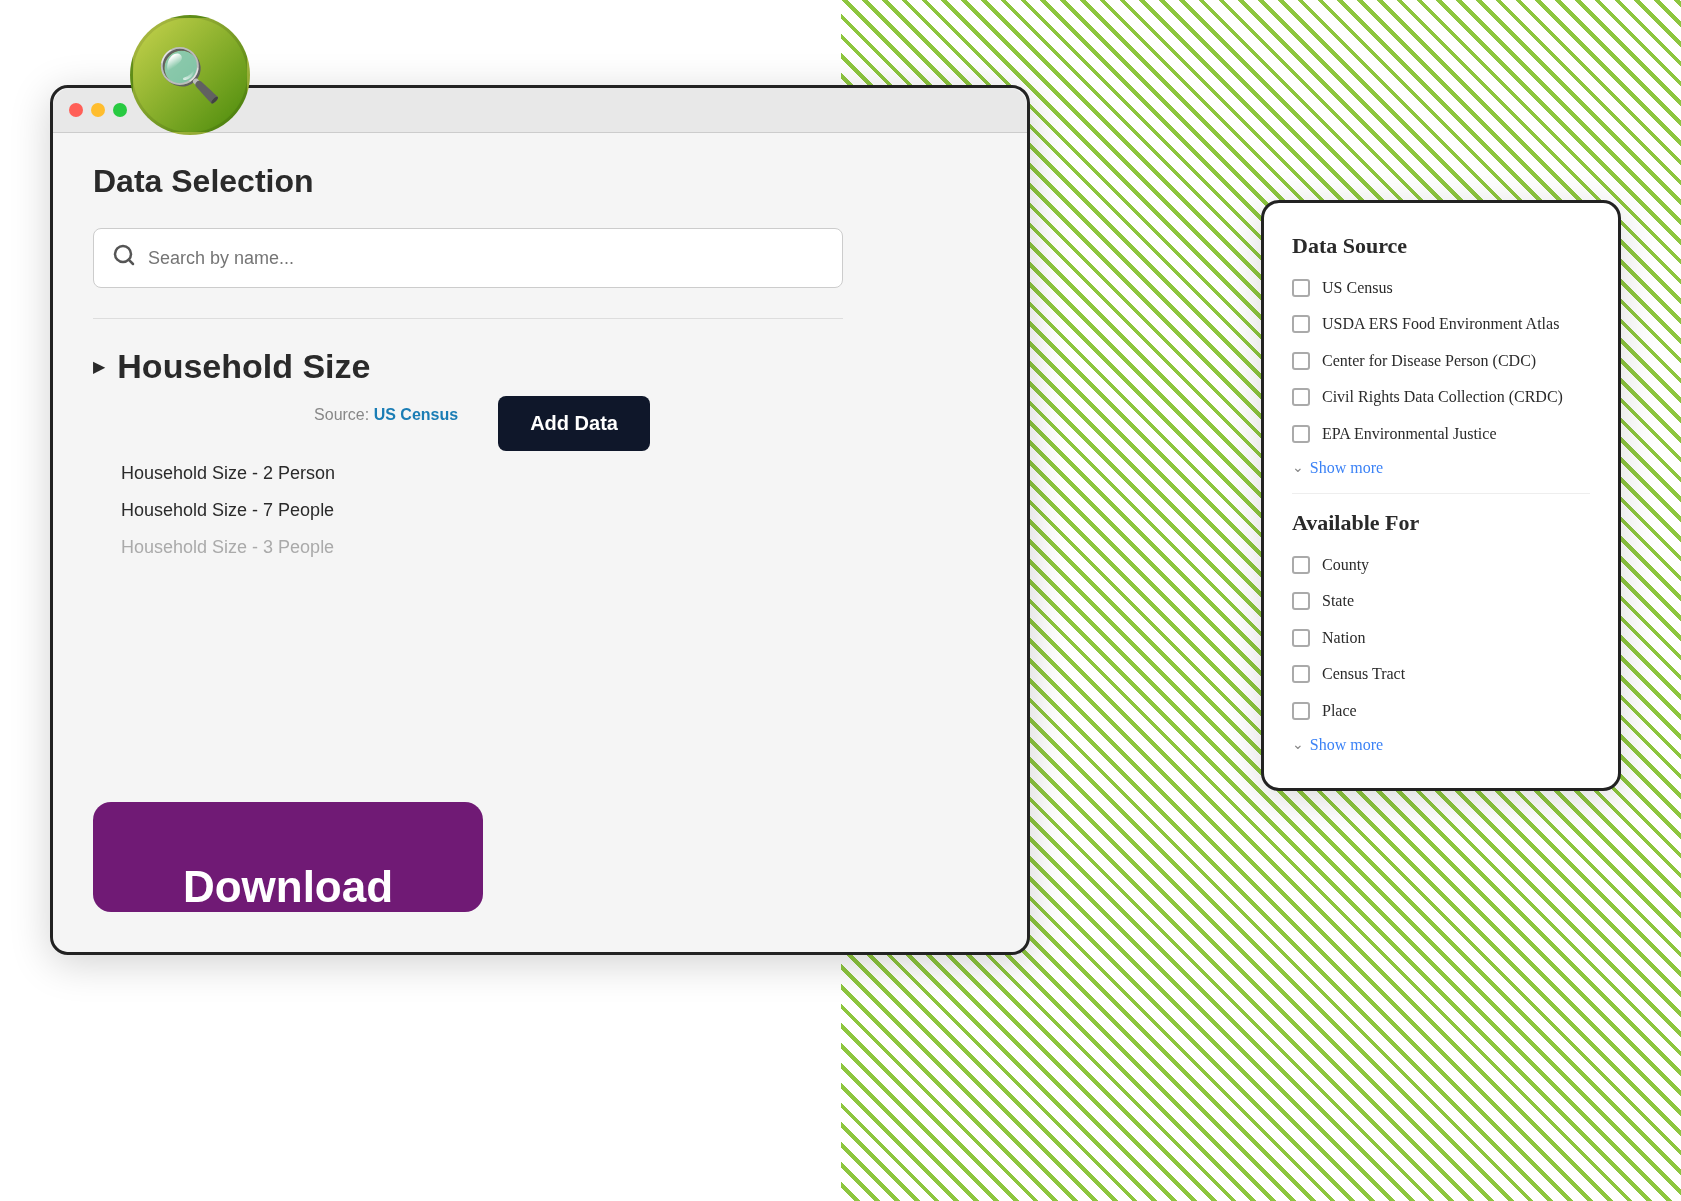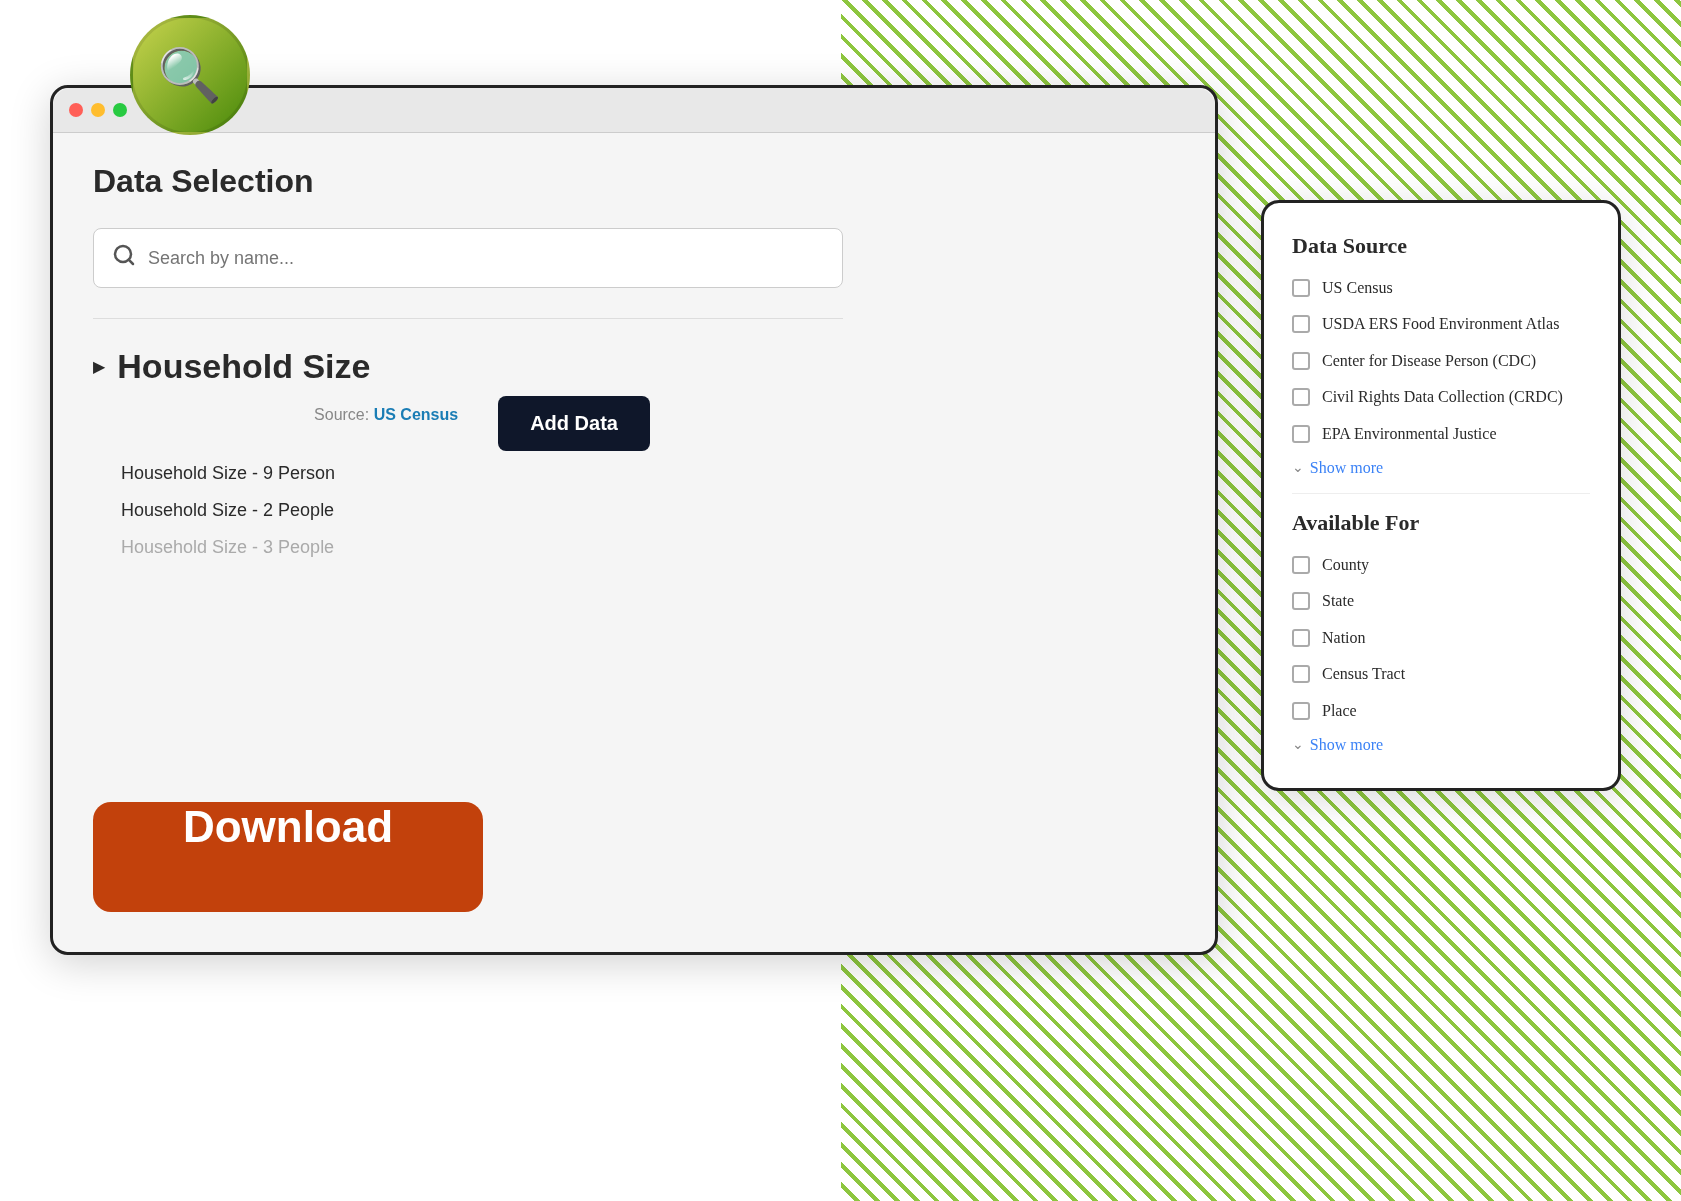--- a/index.html
+++ b/index.html
@@ -49,21 +49,21 @@
       width: 1681px;
       height: 1201px;
       z-index: 2;
     }
 
     
     .main-window {
       position: absolute;
       top: 85px;
       left: 50px;
-      width: 1168px;
+      width: 980px;
       height: 870px;
       background: #f5f5f5;
       border-radius: 18px;
       border: 3px solid #222;
       box-shadow: 0 8px 40px rgba(0,0,0,0.18);
       z-index: 10;
     }
 
     
     .title-bar {
@@ -207,24 +207,24 @@
       color: #aaa;
     }
 
     
     .download-btn {
       position: absolute;
       bottom: 40px;
       left: 40px;
       width: 390px;
       height: 110px;
-      background: #c2410c;
+      background: #701a75;
       border-radius: 18px;
       display: flex;
-      align-items: flex-start;
+      align-items: flex-end;
       justify-content: center;
       border: none;
       cursor: pointer;
     }
 
     .download-btn-text {
       color: #fff;
       font-size: 44px;
       font-weight: 900;
     }
@@ -361,22 +361,22 @@
       </div>
 
       <div class="data-item-row">
         <div class="data-source-line">
           <span>Source:</span>
           <span class="data-source-link">US Census</span>
         </div>
         <button class="add-data-btn">Add Data</button>
       </div>
 
-      <span class="sub-item">Household Size - 9 Person</span>
-      <span class="sub-item">Household Size - 2 People</span>
+      <span class="sub-item">Household Size - 2 Person</span>
+      <span class="sub-item">Household Size - 7 People</span>
       <span class="sub-item faded">Household Size - 3 People</span>
 
       <button class="download-btn">
         <span class="download-btn-text">Download</span>
       </button>
     </div>
   </div>
 
   <div class="filter-panel">
 

